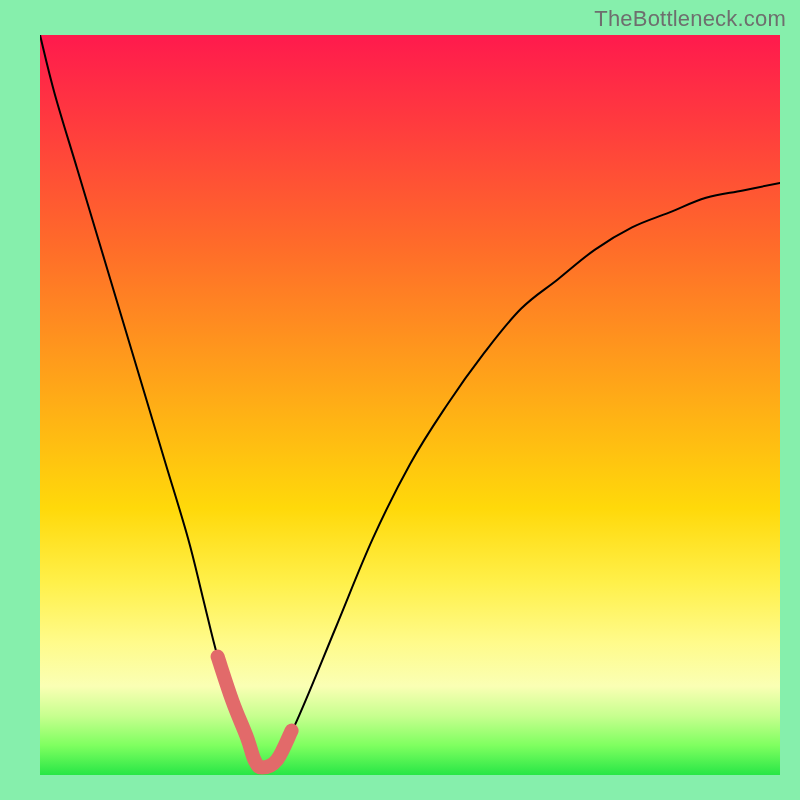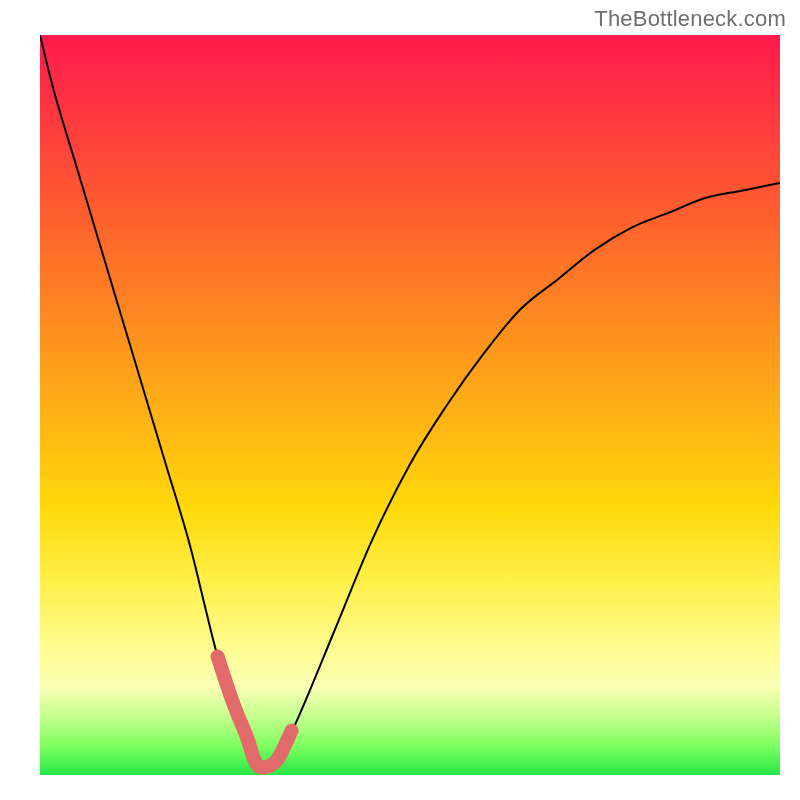--- a/index.html
+++ b/index.html
@@ -10,21 +10,21 @@
     background: #000;
     overflow: hidden;
     font-family: Arial, Helvetica, sans-serif;
   }
   .frame {
     position: absolute;
     left: 0;
     top: 0;
     width: 800px;
     height: 800px;
-    background: #ffffff;
+    background: #86efac;
   }
   .plot-area {
     position: absolute;
     left: 40px;
     top: 35px;
     width: 740px;
     height: 740px;
     
     background: linear-gradient(to bottom,
       #ff1a4d 0%,

